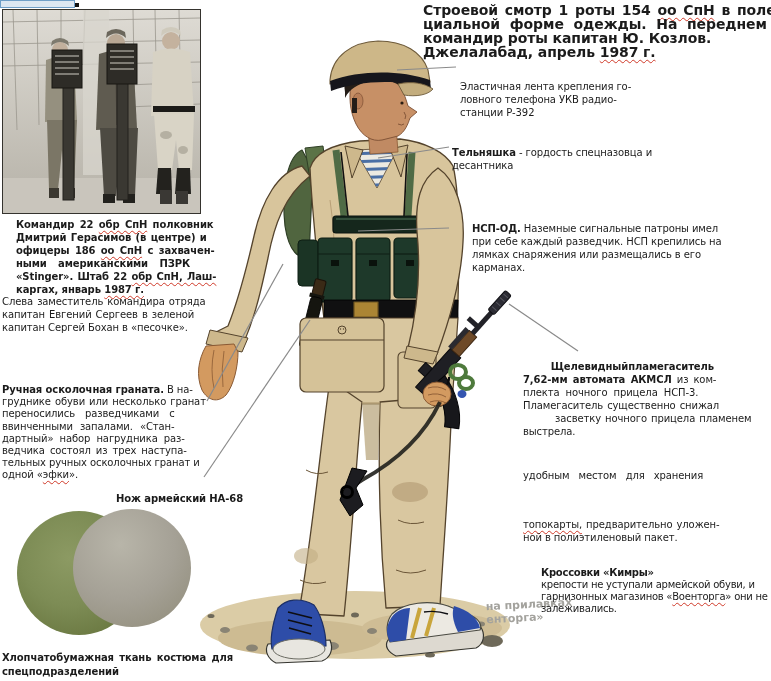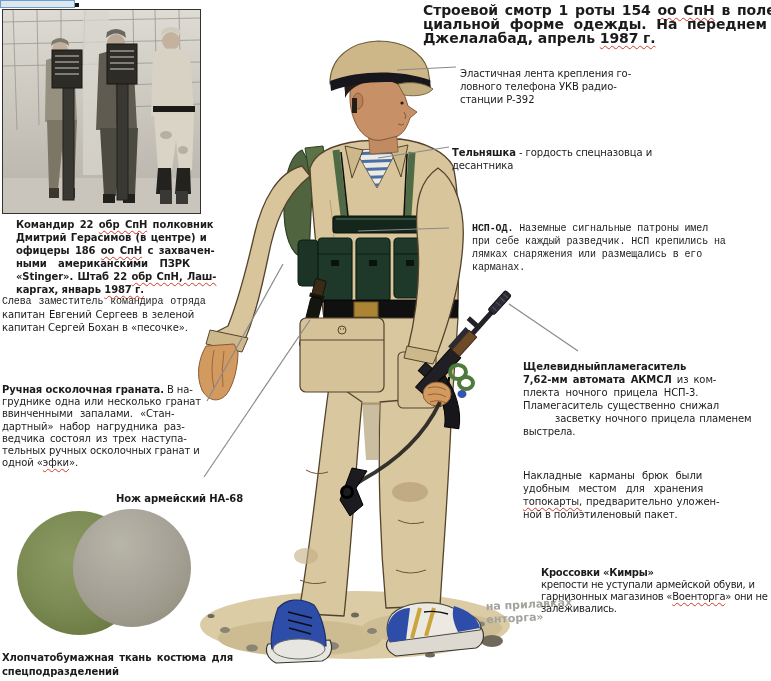--- a/index.html
+++ b/index.html
@@ -6,25 +6,25 @@
   #page{position:relative;width:771px;height:681px;background:#ffffff;overflow:hidden;
         font-family:"DejaVu Sans",sans-serif;}
   
   .tb{position:absolute;font-size:10px;line-height:12.9px;color:#1b1b1b;
       letter-spacing:-0.1px;z-index:3;}
   .tb .ln{white-space:pre;}
   .tb .ln.b{font-weight:bold;padding-left:14px;}
   .tb .b{font-weight:bold;}
   .sq{text-decoration-line:underline;text-decoration-style:wavy;
       text-decoration-color:#d03a2a;text-decoration-thickness:1px;text-underline-offset:2px;}
-  .spread{display:flex;justify-content:flex-start;}
+  .spread{display:flex;justify-content:flex-end;}
   #top-caption{left:423px;top:3px;width:349px;font-weight:bold;font-size:14px;line-height:14px;}
-  #elastic-note{left:460px;top:68px;}
+  #elastic-note{left:460px;top:81px;}
   #telnyashka-note{left:452px;top:147px;}
-  #nsp-note{left:472px;top:223px;font-family:Liberation Mono, monospace;}
+  #nsp-note{left:472px;top:223px;}
   #flash-note{left:523px;top:361px;width:191px;}
   #pockets-note{left:523px;top:470px;width:191px;}
   #sneakers-note{left:541px;top:567px;width:218px;line-height:11.9px;letter-spacing:-0.25px;}
   #cmd-caption{left:2px;top:219px;width:200px;}
   #grenade-note{left:2px;top:384px;width:208px;line-height:12.2px;}
   #knife-label{left:116px;top:493px;font-weight:bold;}
   #fabric-label{left:2px;top:651px;font-weight:bold;line-height:13.5px;}
   #bg-fragment{left:486px;top:598px;color:#a3a29d;font-weight:bold;font-size:11px;
                transform:rotate(-3deg);z-index:2;letter-spacing:0;line-height:13px;}
   
@@ -318,20 +318,21 @@
   </svg>
 
   <div id="bg-fragment" class="tb">
       <div class="ln"><span>на прилавках</span></div>
       <div class="ln"><span>енторга»</span></div>
     </div>
 
   <div id="top-caption" class="tb">
       <div class="ln" style="word-spacing: 2px;"><span>Строевой смотр 1 роты 154 </span><span class="sq">оо СпН</span><span> в полевой спе-</span></div>
       <div class="ln" style="word-spacing: 5px;"><span>циальной форме одежды. На переднем плане</span></div>
+      <div class="ln"><span>командир роты капитан Ю. Козлов.</span></div>
       <div class="ln"><span>Джелалабад, апрель </span><span class="sq">1987 г.</span></div>
     </div>
   <div id="elastic-note" class="tb">
       <div class="ln"><span>Эластичная лента крепления го-</span></div>
       <div class="ln"><span>ловного телефона УКВ радио-</span></div>
       <div class="ln"><span>станции Р-392</span></div>
     </div>
   <div id="telnyashka-note" class="tb">
       <div class="ln"><span class="b">Тельняшка</span><span> - гордость спецназовца и</span></div>
       <div class="ln"><span>десантника</span></div>
@@ -344,45 +345,45 @@
     </div>
   <div id="flash-note" class="tb">
       <div class="ln spread"><span class="b">Щелевидный</span><span class="b">пламегаситель</span></div>
       <div class="ln" style="word-spacing: 2px;"><span class="b">7,62-мм автомата АКМСЛ</span><span> из ком-</span></div>
       <div class="ln" style="word-spacing: 3px;"><span>плекта ночного прицела НСП-3.</span></div>
       <div class="ln" style="word-spacing: 1px;"><span>Пламегаситель существенно снижал</span></div>
       <div class="ln" style="word-spacing: 1px; margin-left: 32px;"><span>засветку ночного прицела пламенем</span></div>
       <div class="ln"><span>выстрела.</span></div>
     </div>
   <div id="pockets-note" class="tb">
-      <div class="ln" style="word-spacing: 4px;"><span>Накладные карманы брюк были</span></div>
       <div class="ln" style="word-spacing: 6px;"><span>удобным местом для хранения</span></div>
-      <div class="ln" style="word-spacing: 1px;"><span class="sq">топокарты,</span><span> предварительно уложен-</span></div>
+      <div class="ln" style="word-spacing: 1px; margin-top: 36px;"><span class="sq">топокарты,</span><span> предварительно уложен-</span></div>
       <div class="ln"><span>ной в полиэтиленовый пакет.</span></div>
     </div>
   <div id="sneakers-note" class="tb">
       <div class="ln"><span class="b">Кроссовки «Кимры»</span></div>
       <div class="ln"><span>крепости не уступали армейской обуви, и</span></div>
       <div class="ln"><span>гарнизонных магазинов «</span><span class="sq">Военторга</span><span>» они не</span></div>
       <div class="ln"><span>залеживались.</span></div>
     </div>
   <div id="cmd-caption" class="tb">
       <div class="ln b" style="word-spacing: 2px;"><span>Командир 22 </span><span class="sq">обр СпН</span><span> полковник</span></div>
       <div class="ln b" style="word-spacing: 1px;"><span>Дмитрий Герасимов (в центре) и</span></div>
       <div class="ln b" style="word-spacing: 2px;"><span>офицеры 186 </span><span class="sq">оо СпН</span><span> с захвачен-</span></div>
       <div class="ln b" style="word-spacing: 8px;"><span>ными американскими ПЗРК</span></div>
       <div class="ln b" style="word-spacing: 1px;"><span>«Stinger». Штаб 22 </span><span class="sq">обр СпН, Лаш-</span></div>
       <div class="ln b"><span>каргах, январь </span><span class="sq">1987 г.</span></div>
-      <div class="ln" style="word-spacing: 1px; font-family: Liberation Mono, monospace;"><span>Слева заместитель командира отряда</span></div>
+      <div class="ln" style="word-spacing: 1px;"><span>Слева заместитель командира отряда</span></div>
       <div class="ln" style="word-spacing: 1px;"><span>капитан Евгений Сергеев в зеленой</span></div>
       <div class="ln"><span>капитан Сергей Бохан в «песочке».</span></div>
     </div>
   <div id="grenade-note" class="tb">
       <div class="ln"><span class="b">Ручная осколочная граната.</span><span> В на-</span></div>
-      <div class="ln" style="word-spacing: 1px;"><span>груднике одна или несколько гранат</span></div>
+      <div class="ln" style="word-spacing: 1px;"><span>груднике обуви или несколько гранат</span></div>
+      <div class="ln" style="word-spacing: 7px;"><span>переносились разведчиками с</span></div>
       <div class="ln" style="word-spacing: 4px;"><span>ввинченными запалами. «Стан-</span></div>
       <div class="ln" style="word-spacing: 3px;"><span>дартный» набор нагрудника раз-</span></div>
       <div class="ln" style="word-spacing: 2px;"><span>ведчика состоял из трех наступа-</span></div>
       <div class="ln"><span>тельных ручных осколочных гранат и</span></div>
       <div class="ln"><span>одной «</span><span class="sq">эфки</span><span>».</span></div>
     </div>
   <div id="knife-label" class="tb">Нож армейский НА-68</div>
   <div id="fabric-label" class="tb">
       <div class="ln" style="word-spacing: 2px;"><span>Хлопчатобумажная ткань костюма для</span></div>
       <div class="ln"><span>спецподразделений</span></div>

